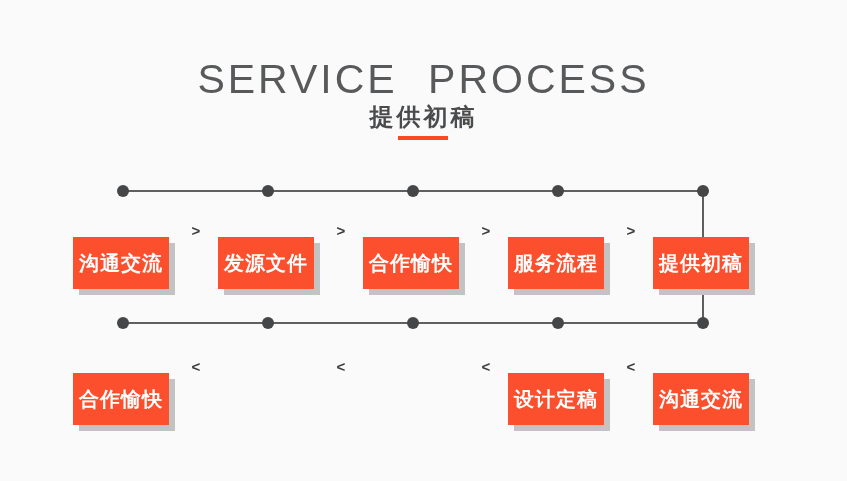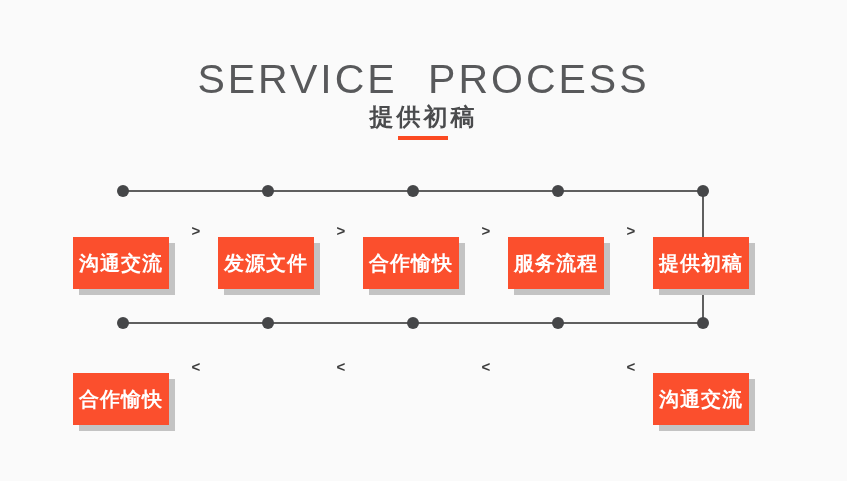--- a/index.html
+++ b/index.html
@@ -146,16 +146,17 @@
   <div class="step r1 c2">合作愉快</div>
   <span class="sep r1 s2">&gt;</span>
   <div class="step r1 c3">服务流程</div>
   <span class="sep r1 s3">&gt;</span>
   <div class="step r2 c0">合作愉快</div>
 
   <div class="step r1 c4">提供初稿</div>
   <span class="sep r2 s0">&lt;</span>
   <span class="sep r2 s1">&lt;</span>
   <span class="sep r2 s2">&lt;</span>
+  <div class="step r2 c3">设计定稿</div>
   <span class="sep r2 s3">&lt;</span>
   <div class="step r2 c4">沟通交流</div>
 
 </div>
 
 </body></html>

